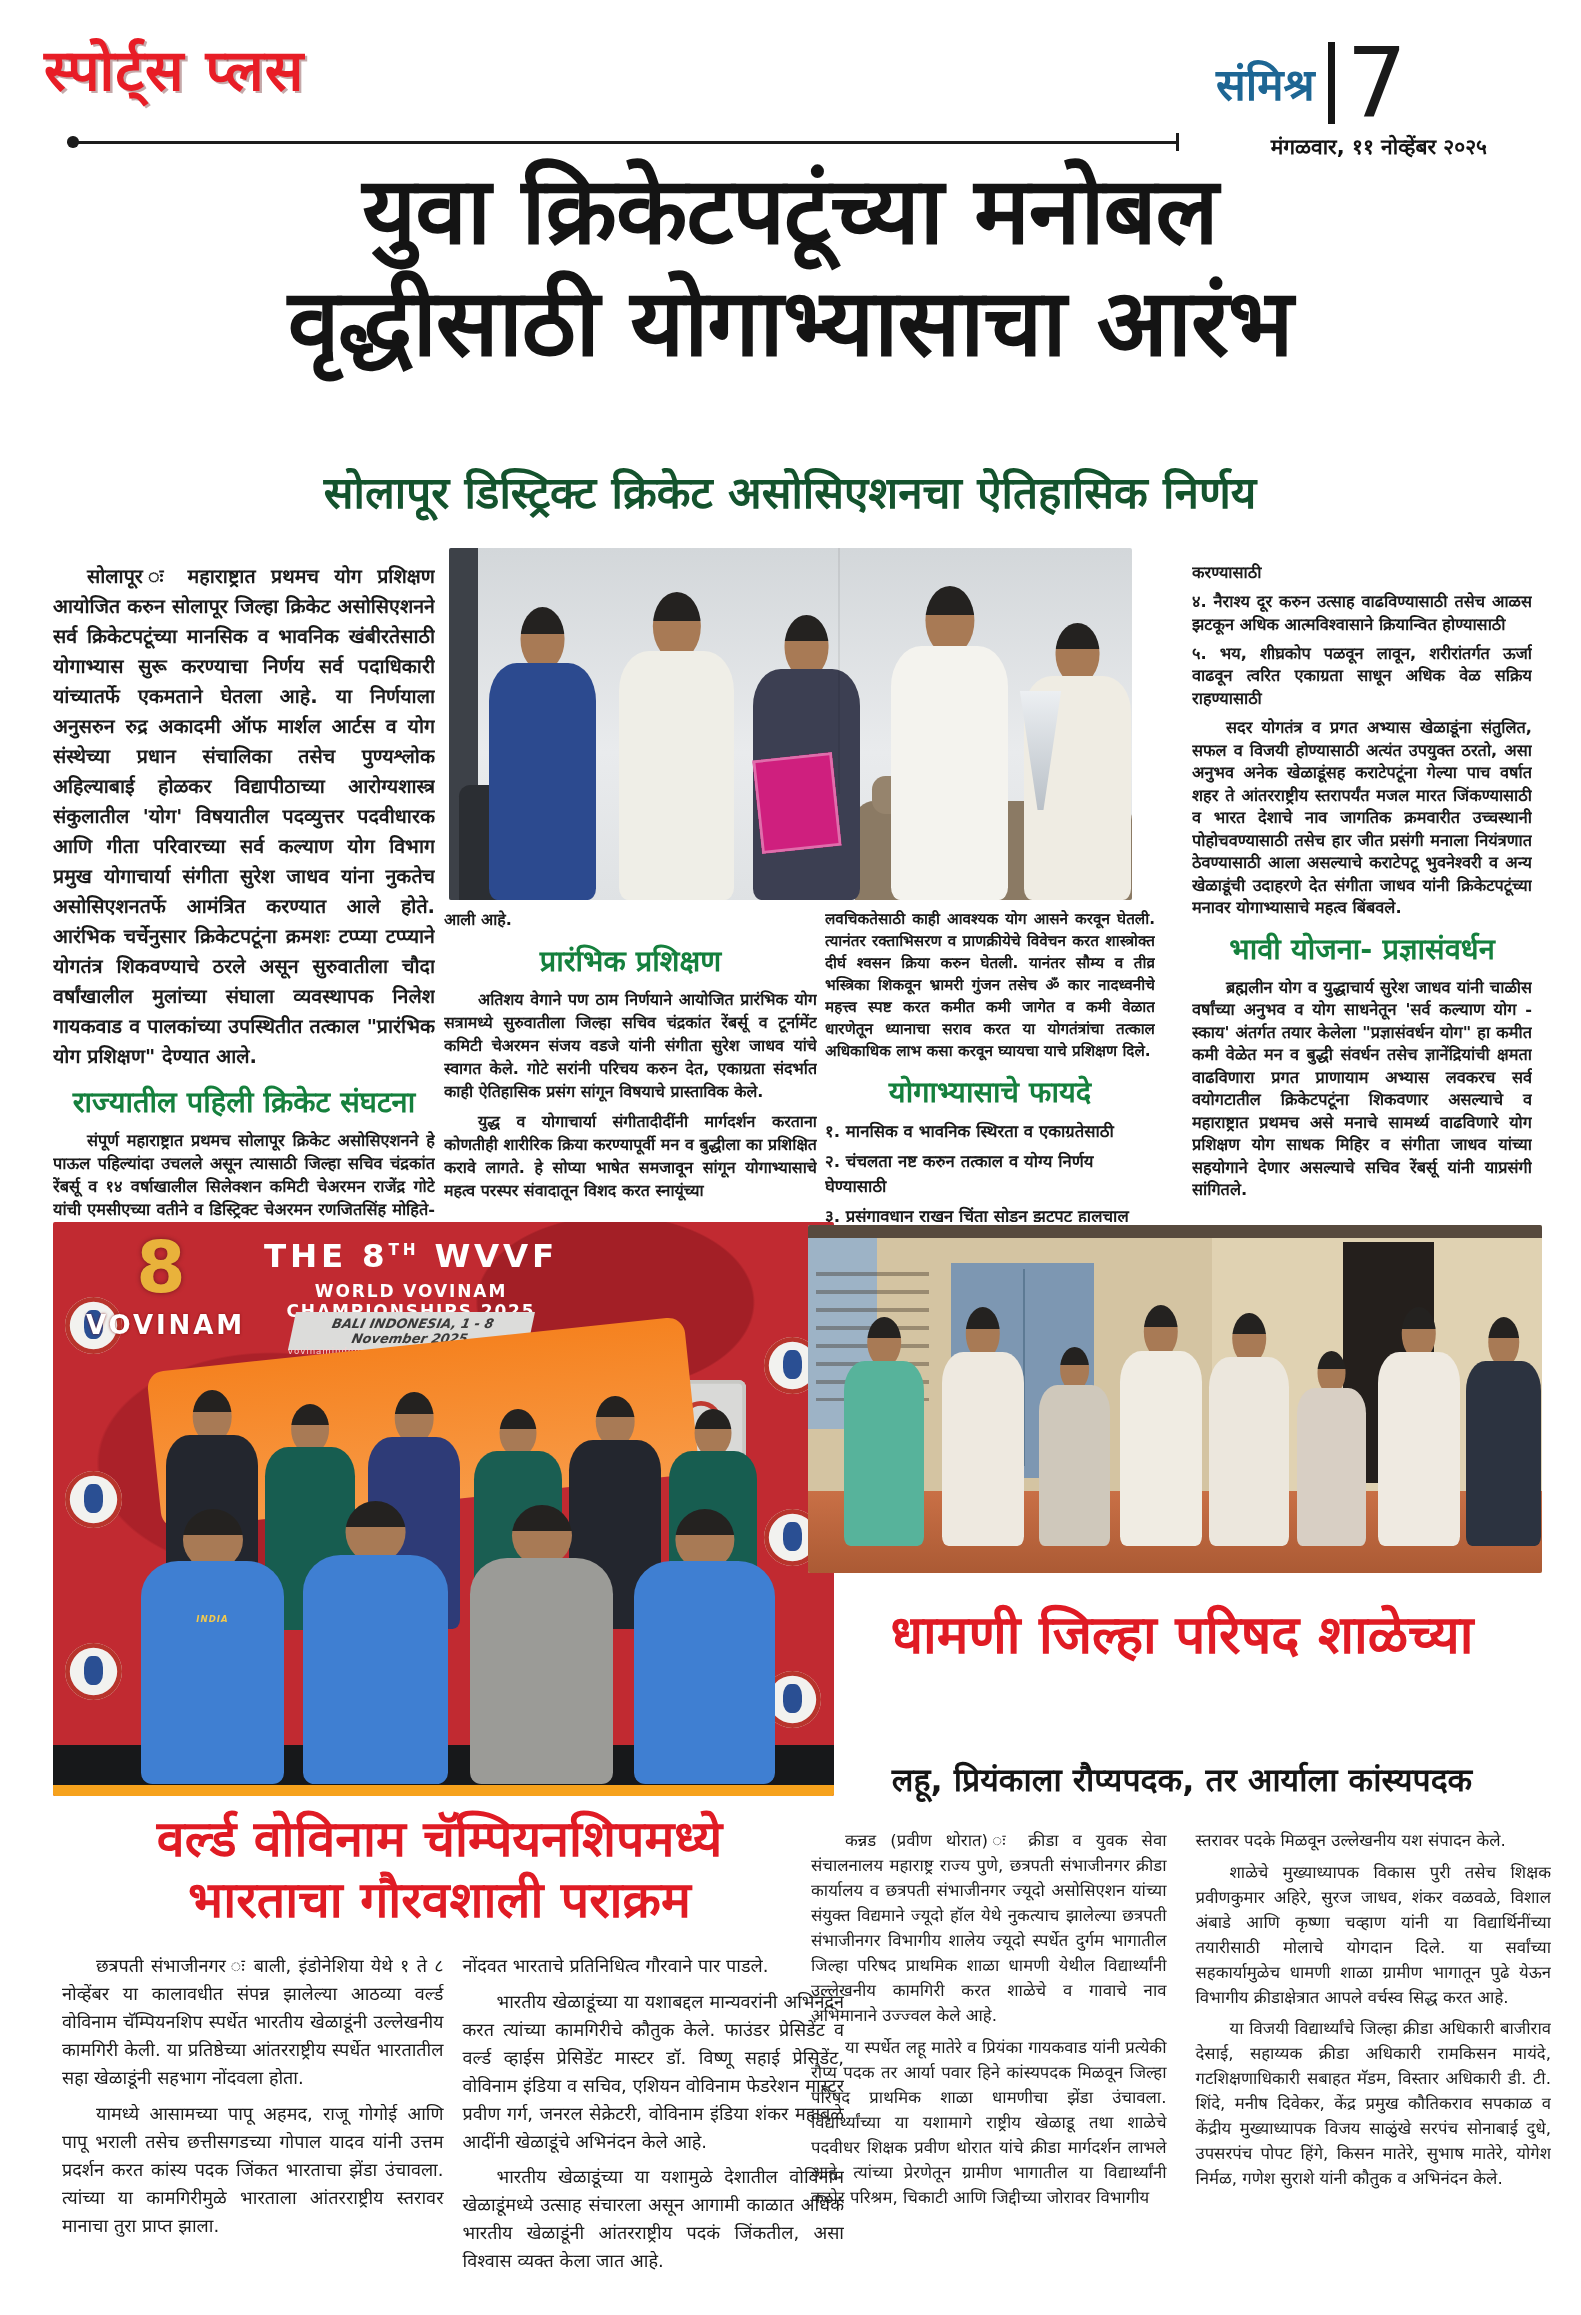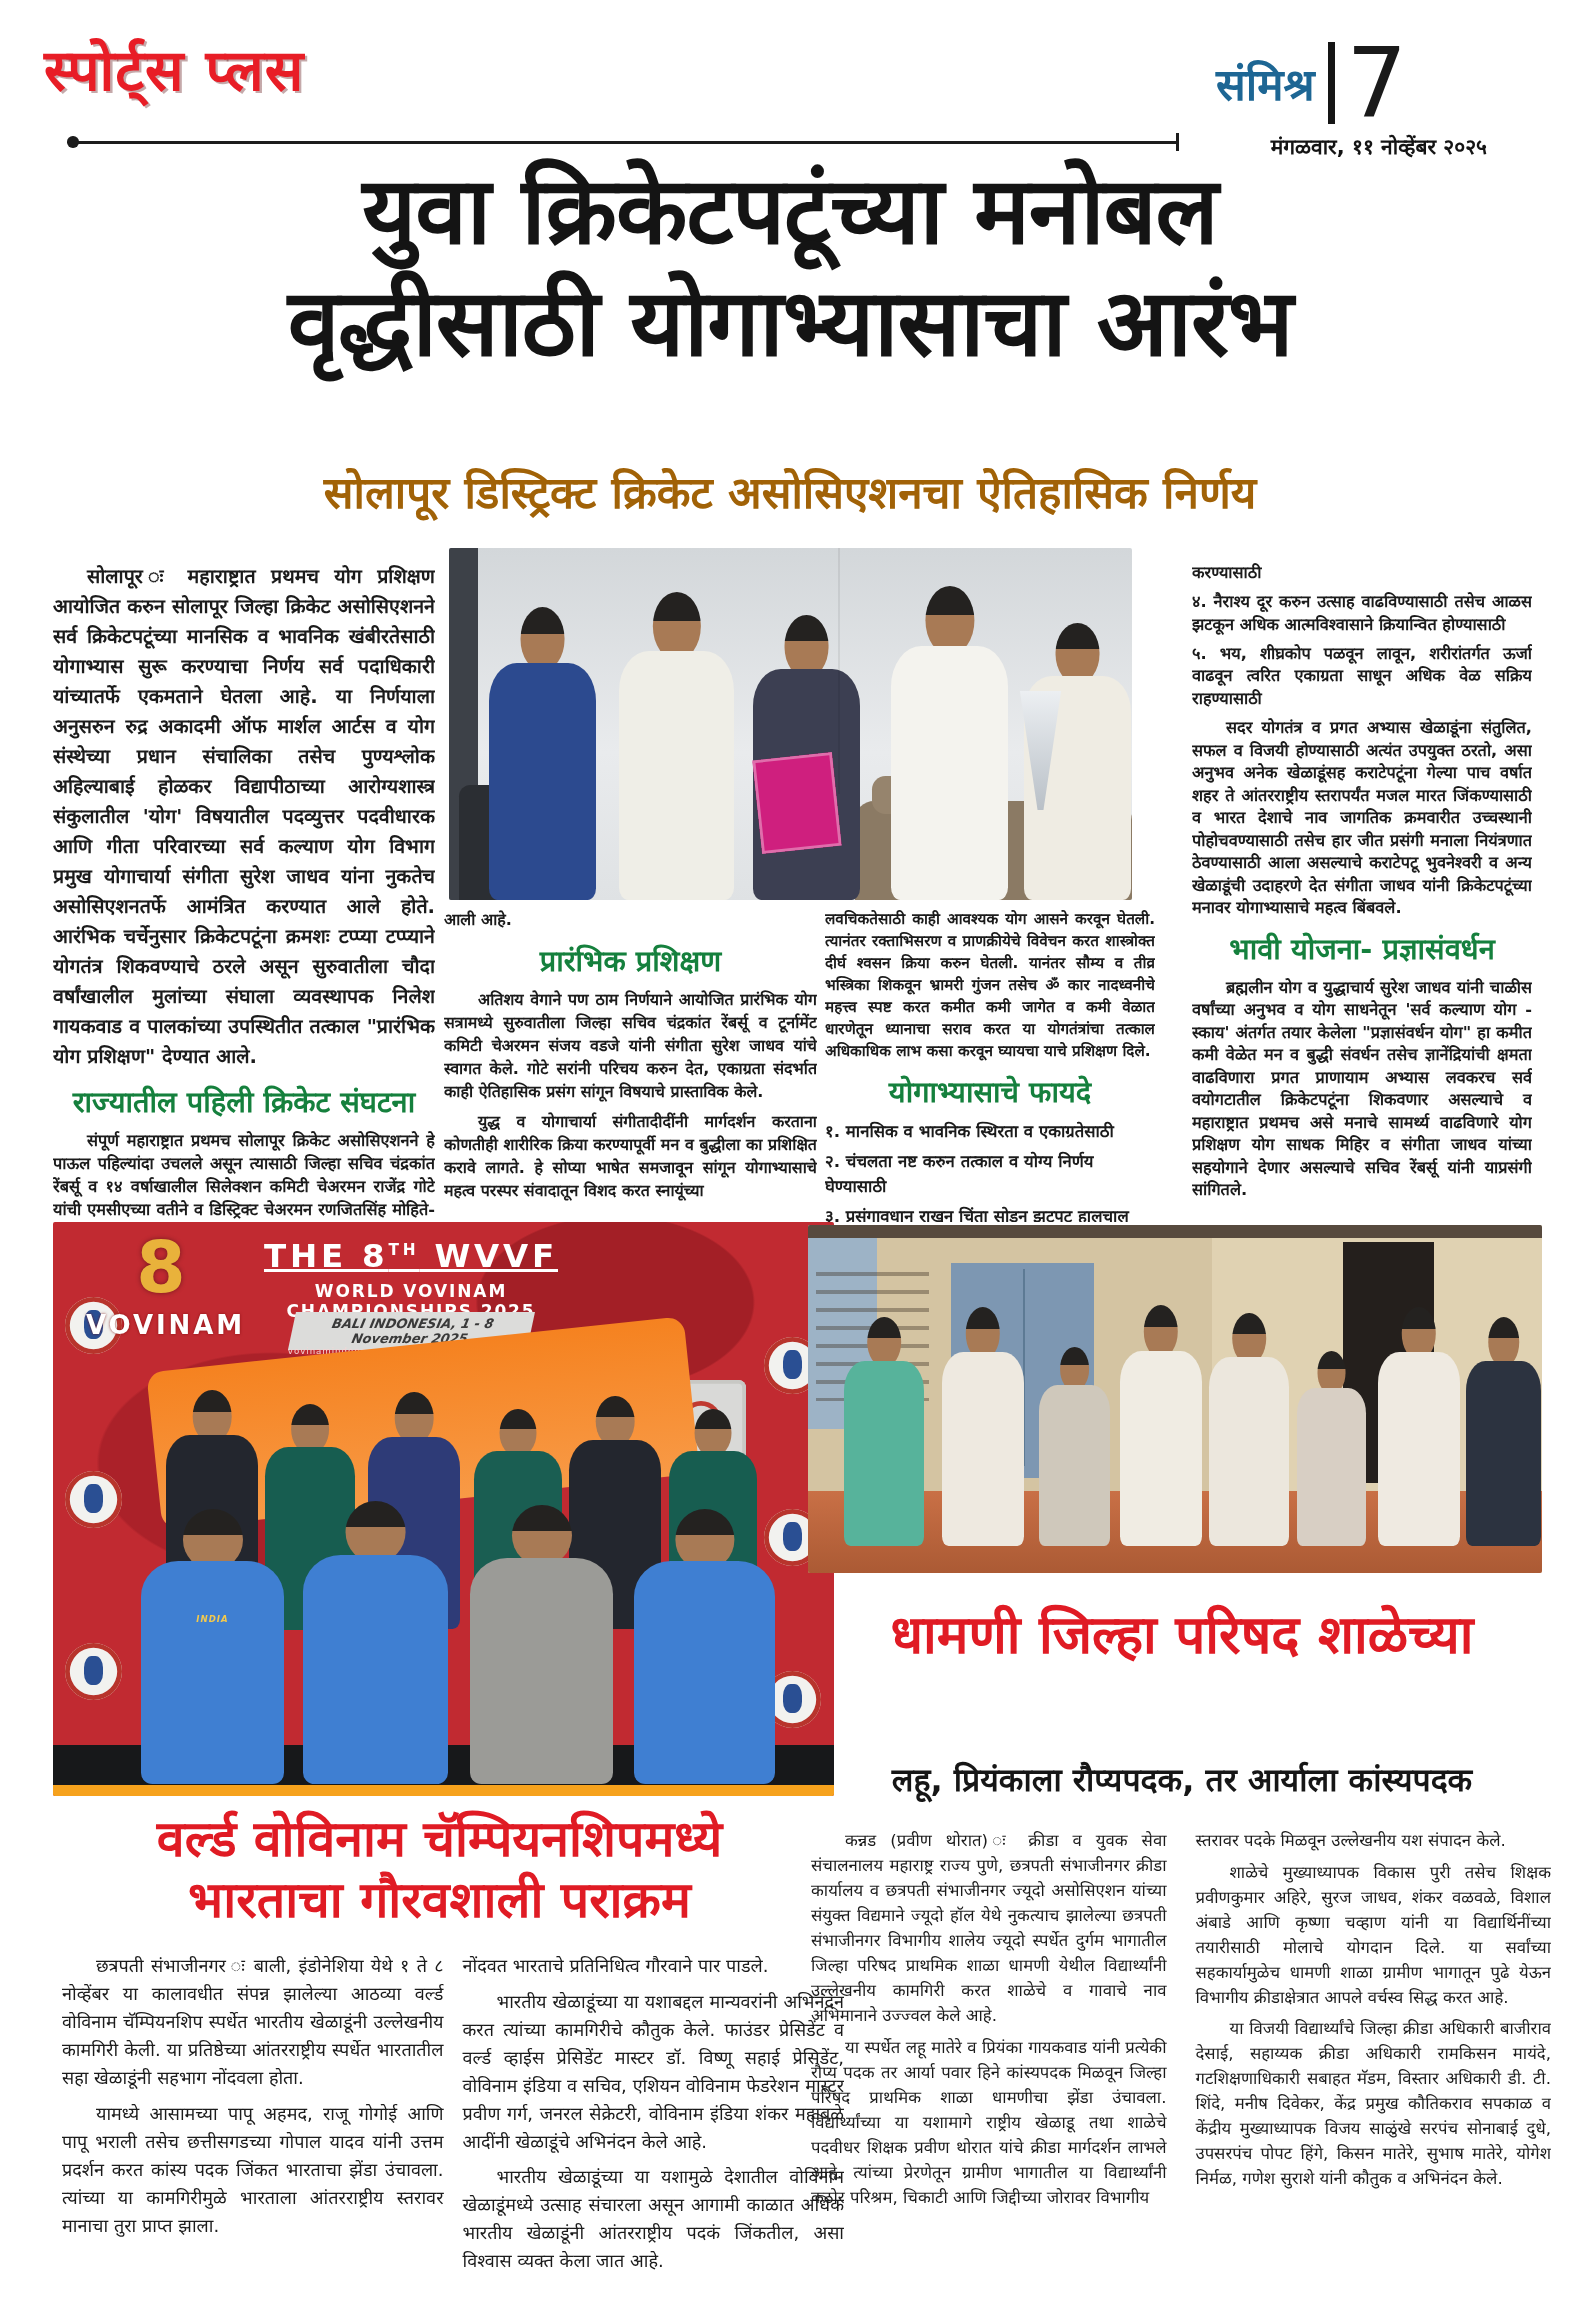--- a/index.html
+++ b/index.html
@@ -25,21 +25,21 @@
   .header-rule{position:absolute;left:73px;top:141px;width:1105px;height:2.9px;background:#1c1c1c;}
   .header-rule-dot{position:absolute;left:67px;top:136px;width:11.5px;height:11.5px;border-radius:50%;background:#1c1c1c;}
   .header-rule-tick{position:absolute;left:1176px;top:133px;width:2.9px;height:18px;background:#1c1c1c;}
   
   .headline{
     position:absolute;left:76px;top:155px;width:1428px;text-align:center;
     font-size:93px;line-height:112px;font-weight:800;color:#141414;letter-spacing:-1px;
   }
   .subheadline{
     position:absolute;left:76px;top:461px;width:1428px;text-align:center;
-    font-size:44px;font-weight:700;color:#a16207;
+    font-size:44px;font-weight:700;color:#14532d;
   }
   
   .a1col{position:absolute;text-align:justify;overflow:hidden;}
   .a1col p{margin:0 0 6.7px;font-weight:bold;}
   .ind{text-indent:34px;}
   .subhead-sm{
     color:#15803d;font-weight:800;text-align:center;font-size:29px;
     margin:11.5px 0 9.6px;text-indent:0;line-height:1.25;
   }
   .c1a{left:53px;top:562px;width:382px;height:660px;font-size:19.6px;line-height:30px;}
@@ -71,21 +71,21 @@
   .p1-couch::before{content:"";position:absolute;left:17px;top:-25px;width:115px;height:38px;background:#97саж;background:#96846d;border-radius:13.4px;}
   .p1-bag{position:absolute;left:308px;top:208px;width:80px;height:94px;background:#cf1f7e;transform:rotate(-6deg);box-shadow:inset 0 0 0 2.9px rgba(255,255,255,.35);}
   .p1-bouquet{position:absolute;left:562px;top:143px;width:59px;height:119px;background:linear-gradient(#eceff2,#b9c0c7);clip-path:polygon(15% 0,85% 0,55% 100%,45% 100%);}
   
   .photo2{left:53px;top:1222px;width:781px;height:574px;
     background:
       radial-gradient(229px 143px at 72% 14%, #a31f26 0 60%, rgba(0,0,0,0) 61%),
       radial-gradient(287px 182px at 28% 42%, #ab2129 0 60%, rgba(0,0,0,0) 61%),
       #c12a31;}
   .p2-title{position:absolute;left:186px;top:15.3px;width:344px;text-align:center;color:#fff;
-    font-size:32.5px;font-weight:800;letter-spacing:3.8px;text-decoration:underline;}
+    font-size:32.5px;font-weight:800;letter-spacing:3.8px;}
   .p2-title sup{font-size:15.3px;}
   .p2-sub{position:absolute;left:167px;top:59px;width:382px;text-align:center;color:#fff;
     font-size:17px;font-weight:700;letter-spacing:1.9px;}
   .p2-badge{position:absolute;left:239px;top:90px;width:239px;text-align:center;
     background:#dcdcda;color:#3a3a3a;font-style:italic;font-weight:800;font-size:13px;
     padding:3.8px 0;transform:skewX(-12deg);}
   .p2-social{position:absolute;left:210px;top:124px;width:296px;text-align:center;
     color:#f3d5d5;font-size:8.6px;letter-spacing:1px;}
   .p2-logo8{position:absolute;left:46px;top:3.8px;width:124px;text-align:center;
     font-size:71px;font-weight:800;color:#e9b23b;text-shadow:0 0 5.7px rgba(0,0,0,.4);}

